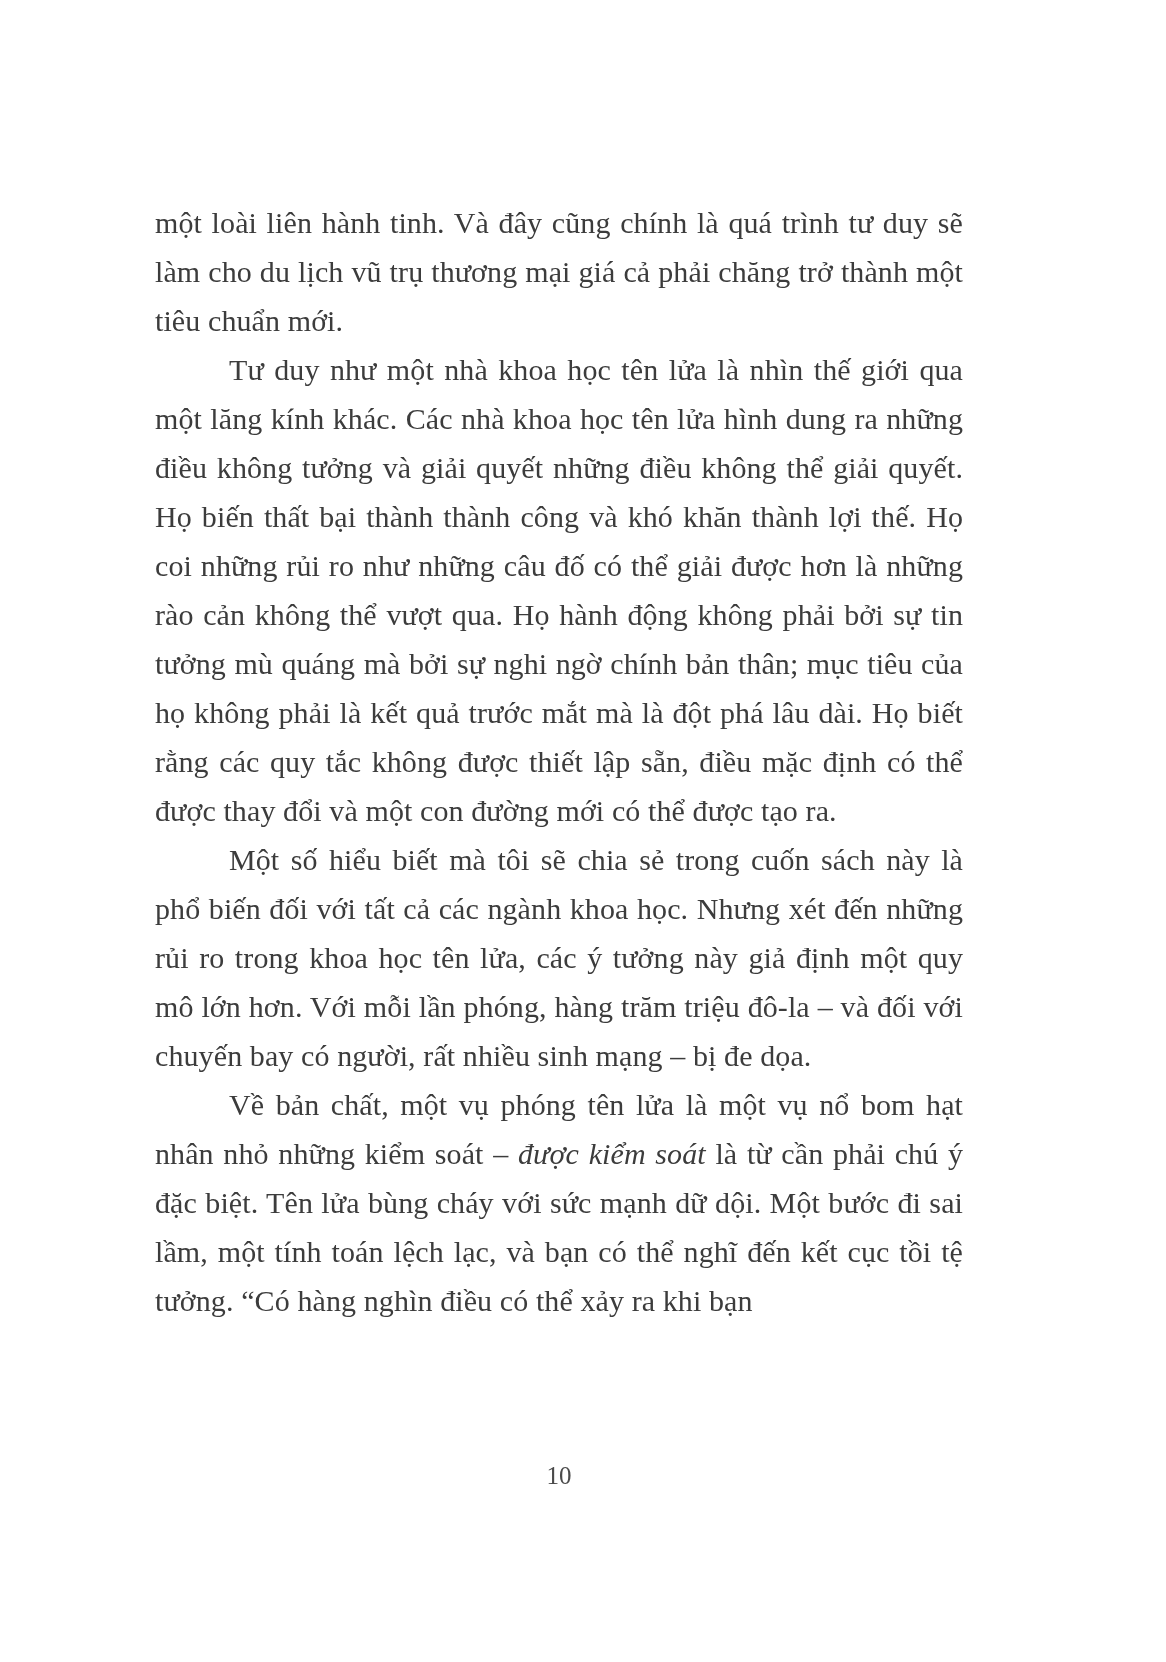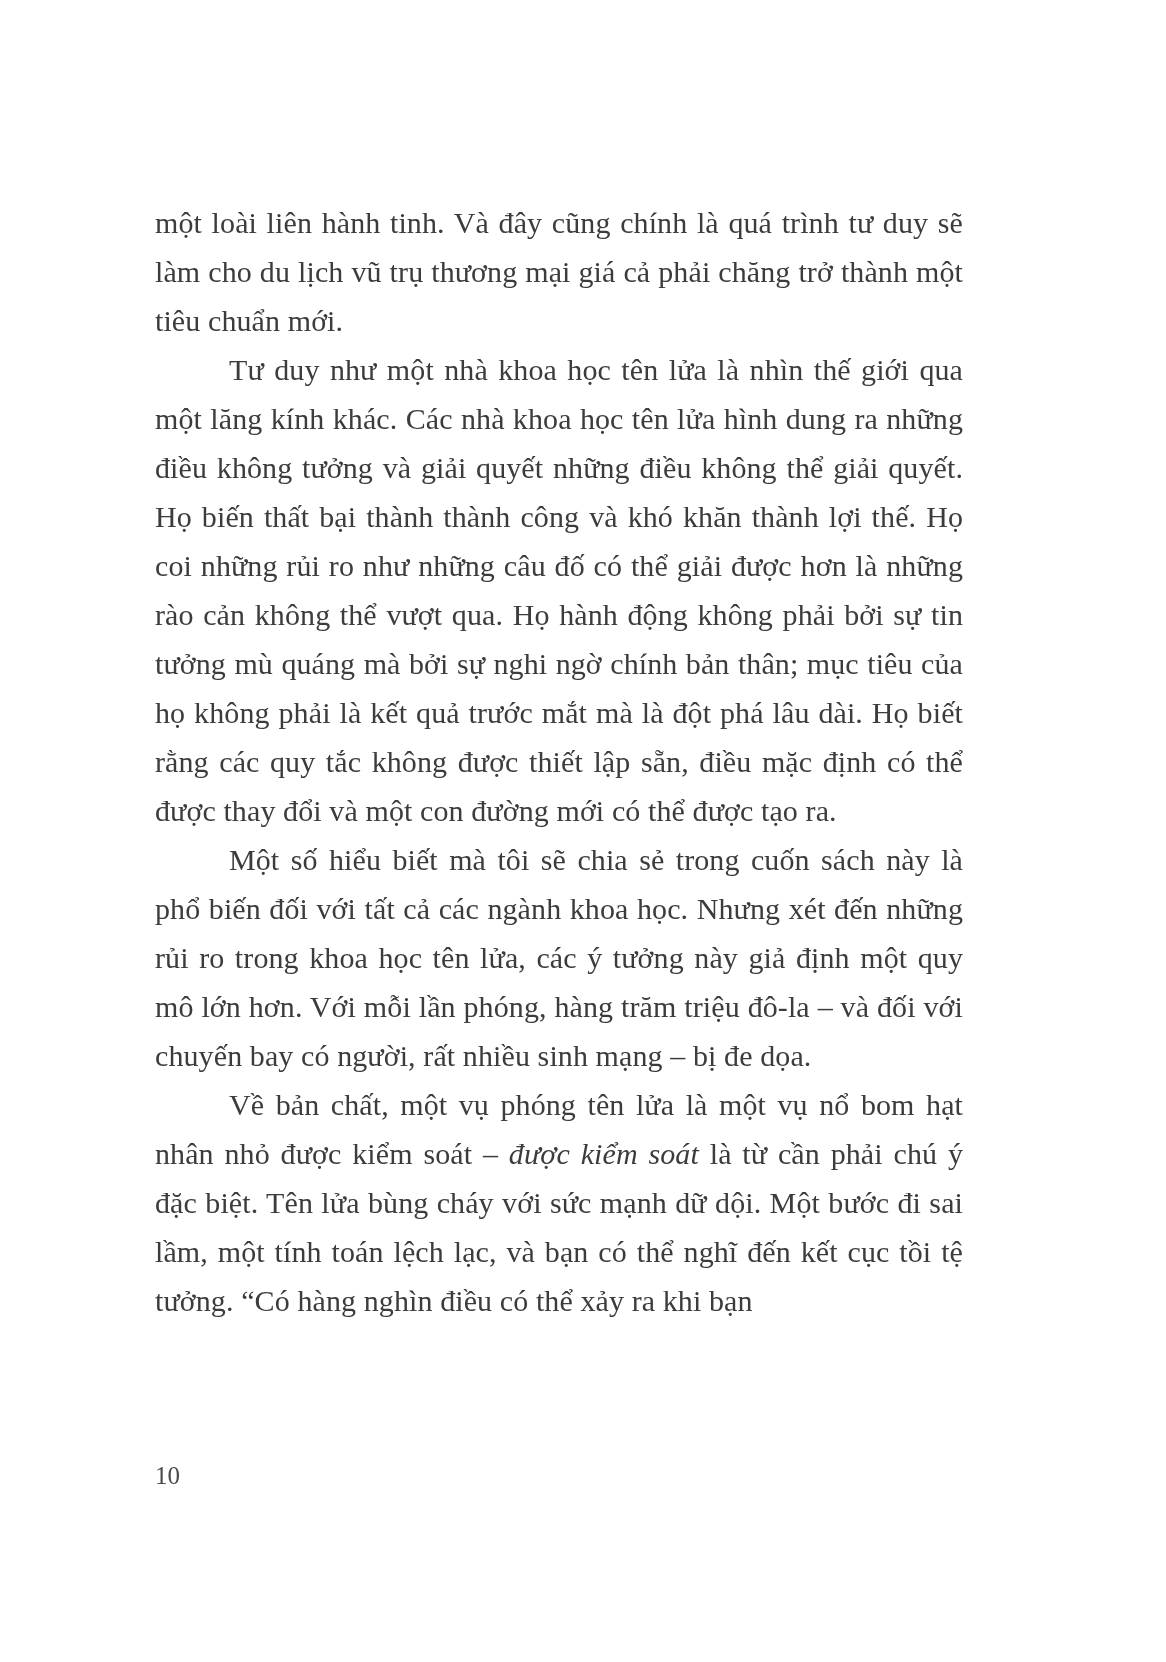--- a/index.html
+++ b/index.html
@@ -35,28 +35,29 @@
     text-indent: 74px;
   }
   .page-text em {
     font-style: italic;
   }
   .page-number {
     position: absolute;
     left: 155px;
     top: 1462px;
     width: 808px;
+    text-align: center;
     font-size: 25px;
     color: #4a4a4a;
   }
 </style>
 </head>
 <body>
 
 <div class="page">
   <div class="page-text">
       <p class=""><span>một loài liên hành tinh. Và đây cũng chính là quá trình tư duy sẽ làm cho du lịch vũ trụ thương mại giá cả phải chăng trở thành một tiêu chuẩn mới.</span></p>
       <p class="indent"><span>Tư duy như một nhà khoa học tên lửa là nhìn thế giới qua một lăng kính khác. Các nhà khoa học tên lửa hình dung ra những điều không tưởng và giải quyết những điều không thể giải quyết. Họ biến thất bại thành thành công và khó khăn thành lợi thế. Họ coi những rủi ro như những câu đố có thể giải được hơn là những rào cản không thể vượt qua. Họ hành động không phải bởi sự tin tưởng mù quáng mà bởi sự nghi ngờ chính bản thân; mục tiêu của họ không phải là kết quả trước mắt mà là đột phá lâu dài. Họ biết rằng các quy tắc không được thiết lập sẵn, điều mặc định có thể được thay đổi và một con đường mới có thể được tạo ra.</span></p>
       <p class="indent"><span>Một số hiểu biết mà tôi sẽ chia sẻ trong cuốn sách này là phổ biến đối với tất cả các ngành khoa học. Nhưng xét đến những rủi ro trong khoa học tên lửa, các ý tưởng này giả định một quy mô lớn hơn. Với mỗi lần phóng, hàng trăm triệu đô-la – và đối với chuyến bay có người, rất nhiều sinh mạng – bị đe dọa.</span></p>
-      <p class="indent"><span>Về bản chất, một vụ phóng tên lửa là một vụ nổ bom hạt nhân nhỏ được kiểm soát – </span><em>được kiểm soát</em><span> là từ cần phải chú ý đặc biệt. Tên lửa bùng cháy với sức mạnh dữ dội. Một bước đi sai lầm, một tính toán lệch lạc, và bạn có thể nghĩ đến kết cục tồi tệ tưởng. “Có hàng nghìn điều có thể xảy ra khi bạn</span></p>
+      <p class="indent"><span>Về bản chất, một vụ phóng tên lửa là một vụ nổ bom hạt nhân nhỏ những kiểm soát – </span><em>được kiểm soát</em><span> là từ cần phải chú ý đặc biệt. Tên lửa bùng cháy với sức mạnh dữ dội. Một bước đi sai lầm, một tính toán lệch lạc, và bạn có thể nghĩ đến kết cục tồi tệ tưởng. “Có hàng nghìn điều có thể xảy ra khi bạn</span></p>
     </div>
   <div class="page-number">10</div>
 </div>
 
 </body></html>

